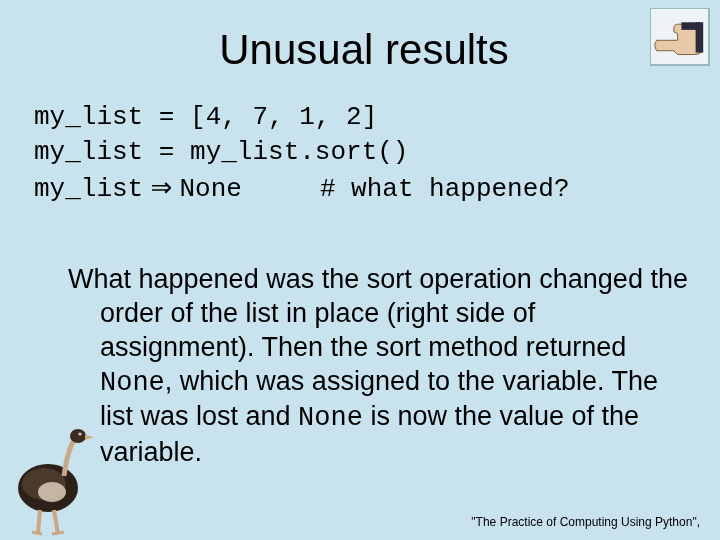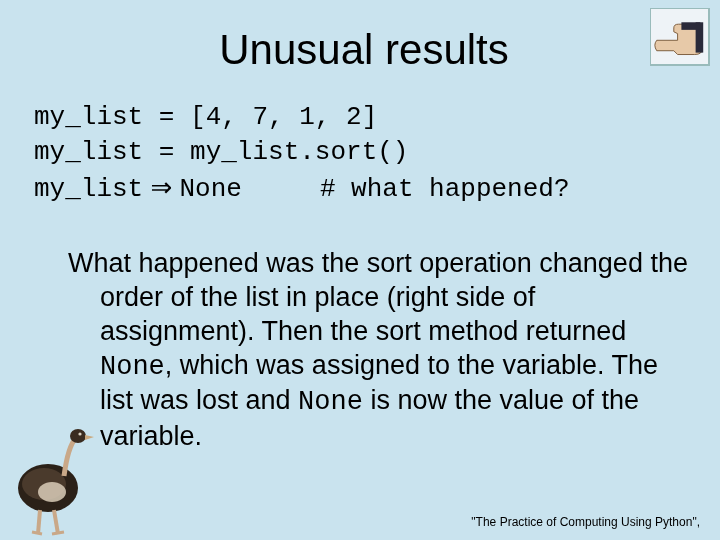--- a/index.html
+++ b/index.html
@@ -22,21 +22,21 @@
     font-weight: 400;
     margin-top: 8px;
     margin-bottom: 26px;
   }
   .code {
     font-family: "Courier New", Courier, monospace;
     font-size: 26px;
     line-height: 1.35;
     white-space: pre;
     margin-left: 6px;
-    margin-bottom: 40px;
+    margin-bottom: 56px;
   }
   .code .arrow { font-family: Arial, sans-serif; }
   .explain {
     font-size: 27px;
     line-height: 1.25;
     margin: 0 10px 0 40px;
     text-indent: -32px;
     padding-left: 32px;
   }
   .explain .mono {

